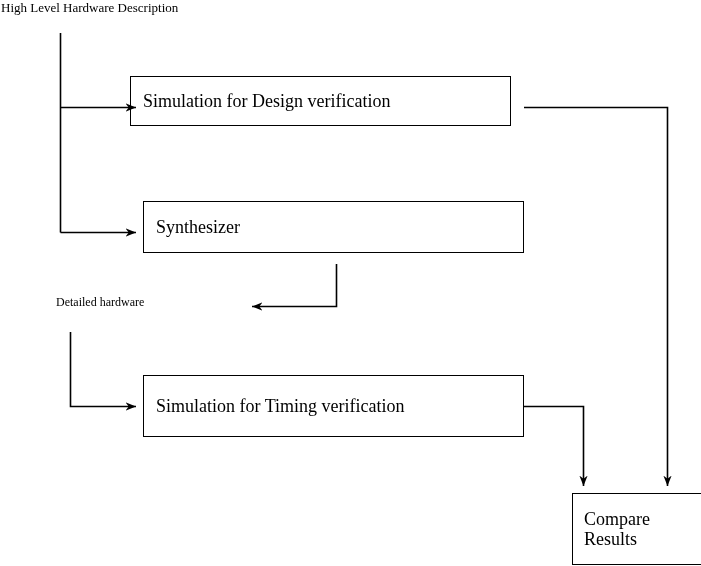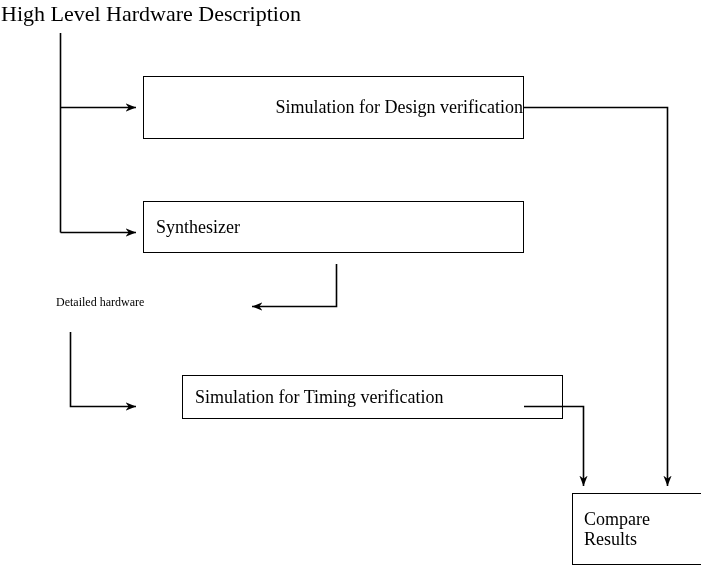--- a/index.html
+++ b/index.html
@@ -41,33 +41,33 @@
   }
   .free-label {
     position: absolute;
     font-family: "Liberation Serif", "DejaVu Serif", serif;
     color: #000000;
     white-space: nowrap;
   }
   #title-label {
     left: 1px;
     top: 1px;
-    font-size: 22px;
+    font-size: 13px;
     line-height: 1.15;
   }
   #detailed-hardware-label {
     left: 56px;
     top: 296px;
     font-size: 12px;
     line-height: 1.12;
   }
   
-  #box-design-verification { left: 143px; top: 76px;  width: 381px; height: 63px; justify-content: flex-end; }
+  #box-design-verification { left: 130px; top: 76px;  width: 381px; height: 50px; }
   #box-synthesizer         { left: 143px; top: 201px; width: 381px; height: 52px; }
-  #box-timing-verification { left: 143px; top: 375px; width: 381px; height: 44px; margin-left: 39px; }
+  #box-timing-verification { left: 143px; top: 375px; width: 381px; height: 62px; }
   #box-compare-results     { left: 540px; top: 493px; width: 160px; height: 72px; align-items: center; margin-left: 32px; }
   #box-compare-results .node-label { padding-left: 11px; }
 </style>
 </head>
 <body>
 
 <div id="diagram-root">
 
   <svg id="flow-svg" viewBox="0 0 701 566" xmlns="http://www.w3.org/2000/svg">
     <defs>

